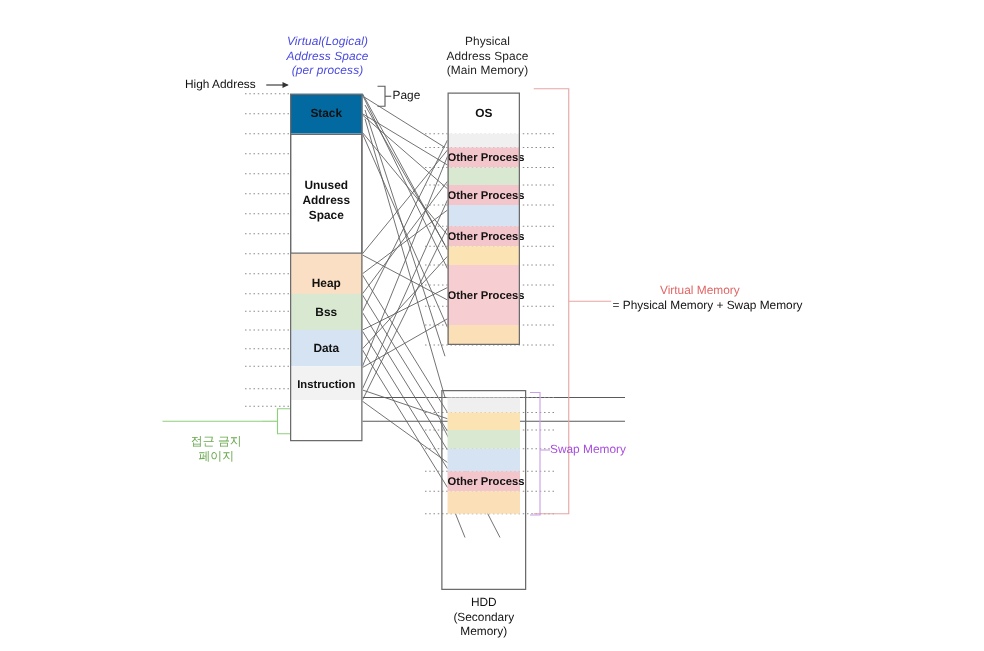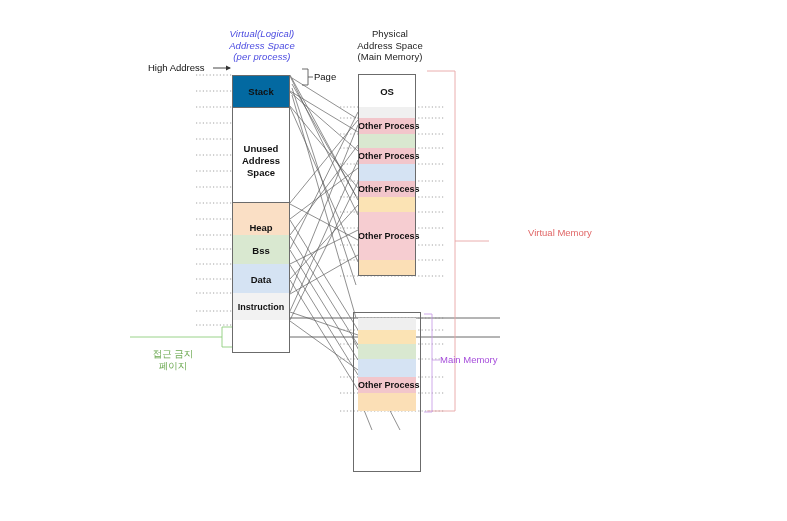--- a/index.html
+++ b/index.html
@@ -267,28 +267,34 @@
     <div class="band" style="left:358px;top:344px;width:58px;height:15px;background:#d9e8d0;"></div>
     <div class="band" style="left:358px;top:359px;width:58px;height:18px;background:#d5e3f3;"></div>
     <div class="band" style="left:358px;top:377px;width:58px;height:16px;background:#f2c6cb;">
       <span class="lbl sm">Other Process</span>
     </div>
     <div class="band" style="left:358px;top:393px;width:58px;height:18px;background:#fbdfb6;"></div>
   </div>
 
   <div class="frame" style="left:353px;top:312px;width:68px;height:160px;"></div>
 
+  <div class="caption" style="left:353px;top:477px;width:68px;">
+    <div>HDD</div>
+    <div>(Secondary</div>
+    <div>Memory)</div>
+  </div>
 
   <div class="tlabel" style="left:148px;top:62px;">High Address</div>
 
   <div class="tlabel" style="left:314px;top:71px;">Page</div>
 
   <div class="tlabel green center" style="left:140px;top:320px;width:66px;line-height:12px;">
     <div>접근 금지</div>
     <div>페이지</div>
   </div>
 
-  <div class="tlabel purple" style="left:440px;top:354px;">Main Memory</div>
+  <div class="tlabel purple" style="left:440px;top:354px;">Swap Memory</div>
 
   <div class="tlabel red" style="left:528px;top:227px;">Virtual Memory</div>
 
+  <div class="tlabel" style="left:490px;top:239px;">= Physical Memory + Swap Memory</div>
 
 </div>
 
 </body></html>

